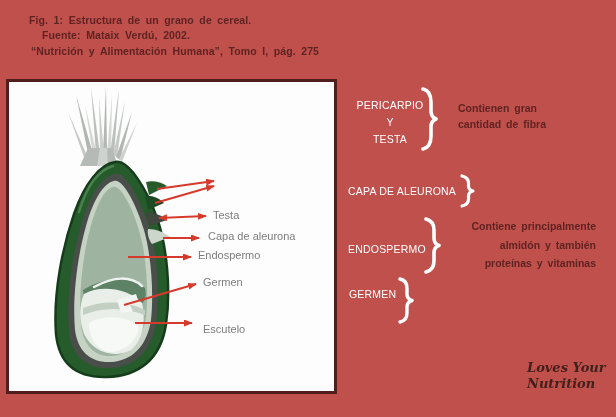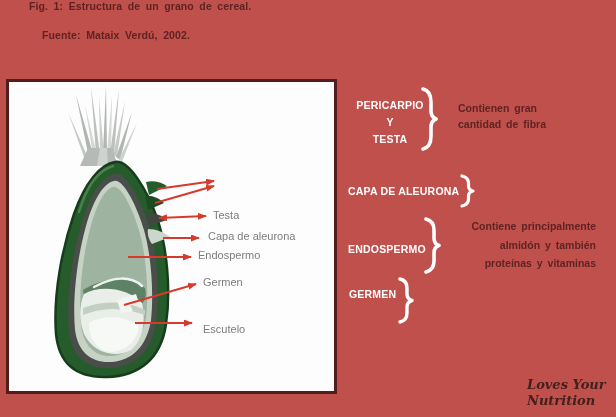--- a/index.html
+++ b/index.html
@@ -15,21 +15,21 @@
   
   .cap-line {
     position: absolute;
     font-size: 10.5px;
     font-weight: bold;
     color: #5f2322;
     word-spacing: 2.5px;
     letter-spacing: .1px;
     white-space: nowrap;
   }
-  #cap1 { left: 6px;  top: 0; padding-left: 23px; }
+  #cap1 { left: 6px;  top: 14px; padding-left: 23px; }
   #cap2 { left: 42px; top: 29px; }
   #cap3 { left: 31px; top: 45px; }
 
   
   .panel {
     position: absolute;
     left: 6px; top: 79px;
     width: 331px; height: 315px;
     background: #fdfdfd;
     border: 3px solid #521d1d;
@@ -49,21 +49,21 @@
   #dl2 { left: 208px; top: 230px; }
   #dl3 { left: 198px; top: 249px; }
   #dl4 { left: 203px; top: 276px; }
   #dl5 { left: 203px; top: 323px; }
 
   
   .part {
     position: absolute;
     color: #ffffff;
     font-size: 10.5px;
-    font-weight: bold;
+    font-weight: normal;
     letter-spacing: .2px;
     white-space: pre-line;
     line-height: 17px;
   }
   .desc {
     position: absolute;
     color: #5f2322;
     font-size: 10.5px;
     font-weight: bold;
     word-spacing: 2px;
@@ -81,37 +81,38 @@
 
   .brace { position: absolute; }
   #brace1 { left: 421px; top: 87px;  }
   #brace2 { left: 460px; top: 174px; }
   #brace3 { left: 424px; top: 217px; }
   #brace4 { left: 398px; top: 277px; }
 
   
   .signature {
     position: absolute;
-    left: 527px; top: 377px;
+    left: 527px; top: 360px;
     font-family: "DejaVu Serif", serif;
     font-style: italic;
     font-weight: bold;
     font-size: 13px;
     line-height: 16px;
     color: #42201c;
     white-space: pre-line;
   }
 </style>
 </head>
 <body>
 
 <div class="stage">
 
   <div class="cap-line" id="cap1">Fig. 1: Estructura  de un grano de cereal.</div>
   <div class="cap-line" id="cap2">Fuente: Mataix Verdú, 2002.</div>
+  <div class="cap-line" id="cap3">“Nutrición  y Alimentación  Humana”, Tomo  I, pág. 275</div>
 
   <div class="panel">
     <svg width="325" height="309" viewBox="0 0 325 309">
       <defs>
         <marker id="ah" markerWidth="9" markerHeight="7" refX="8" refY="3.5" orient="auto" markerUnits="userSpaceOnUse">
           <path d="M0,0 L9,3.5 L0,7 Z" fill="#d63a2c"></path>
         </marker>
         <marker id="ahs" markerWidth="9" markerHeight="7" refX="1" refY="3.5" orient="auto" markerUnits="userSpaceOnUse">
           <path d="M9,0 L0,3.5 L9,7 Z" fill="#d63a2c"></path>
         </marker>

